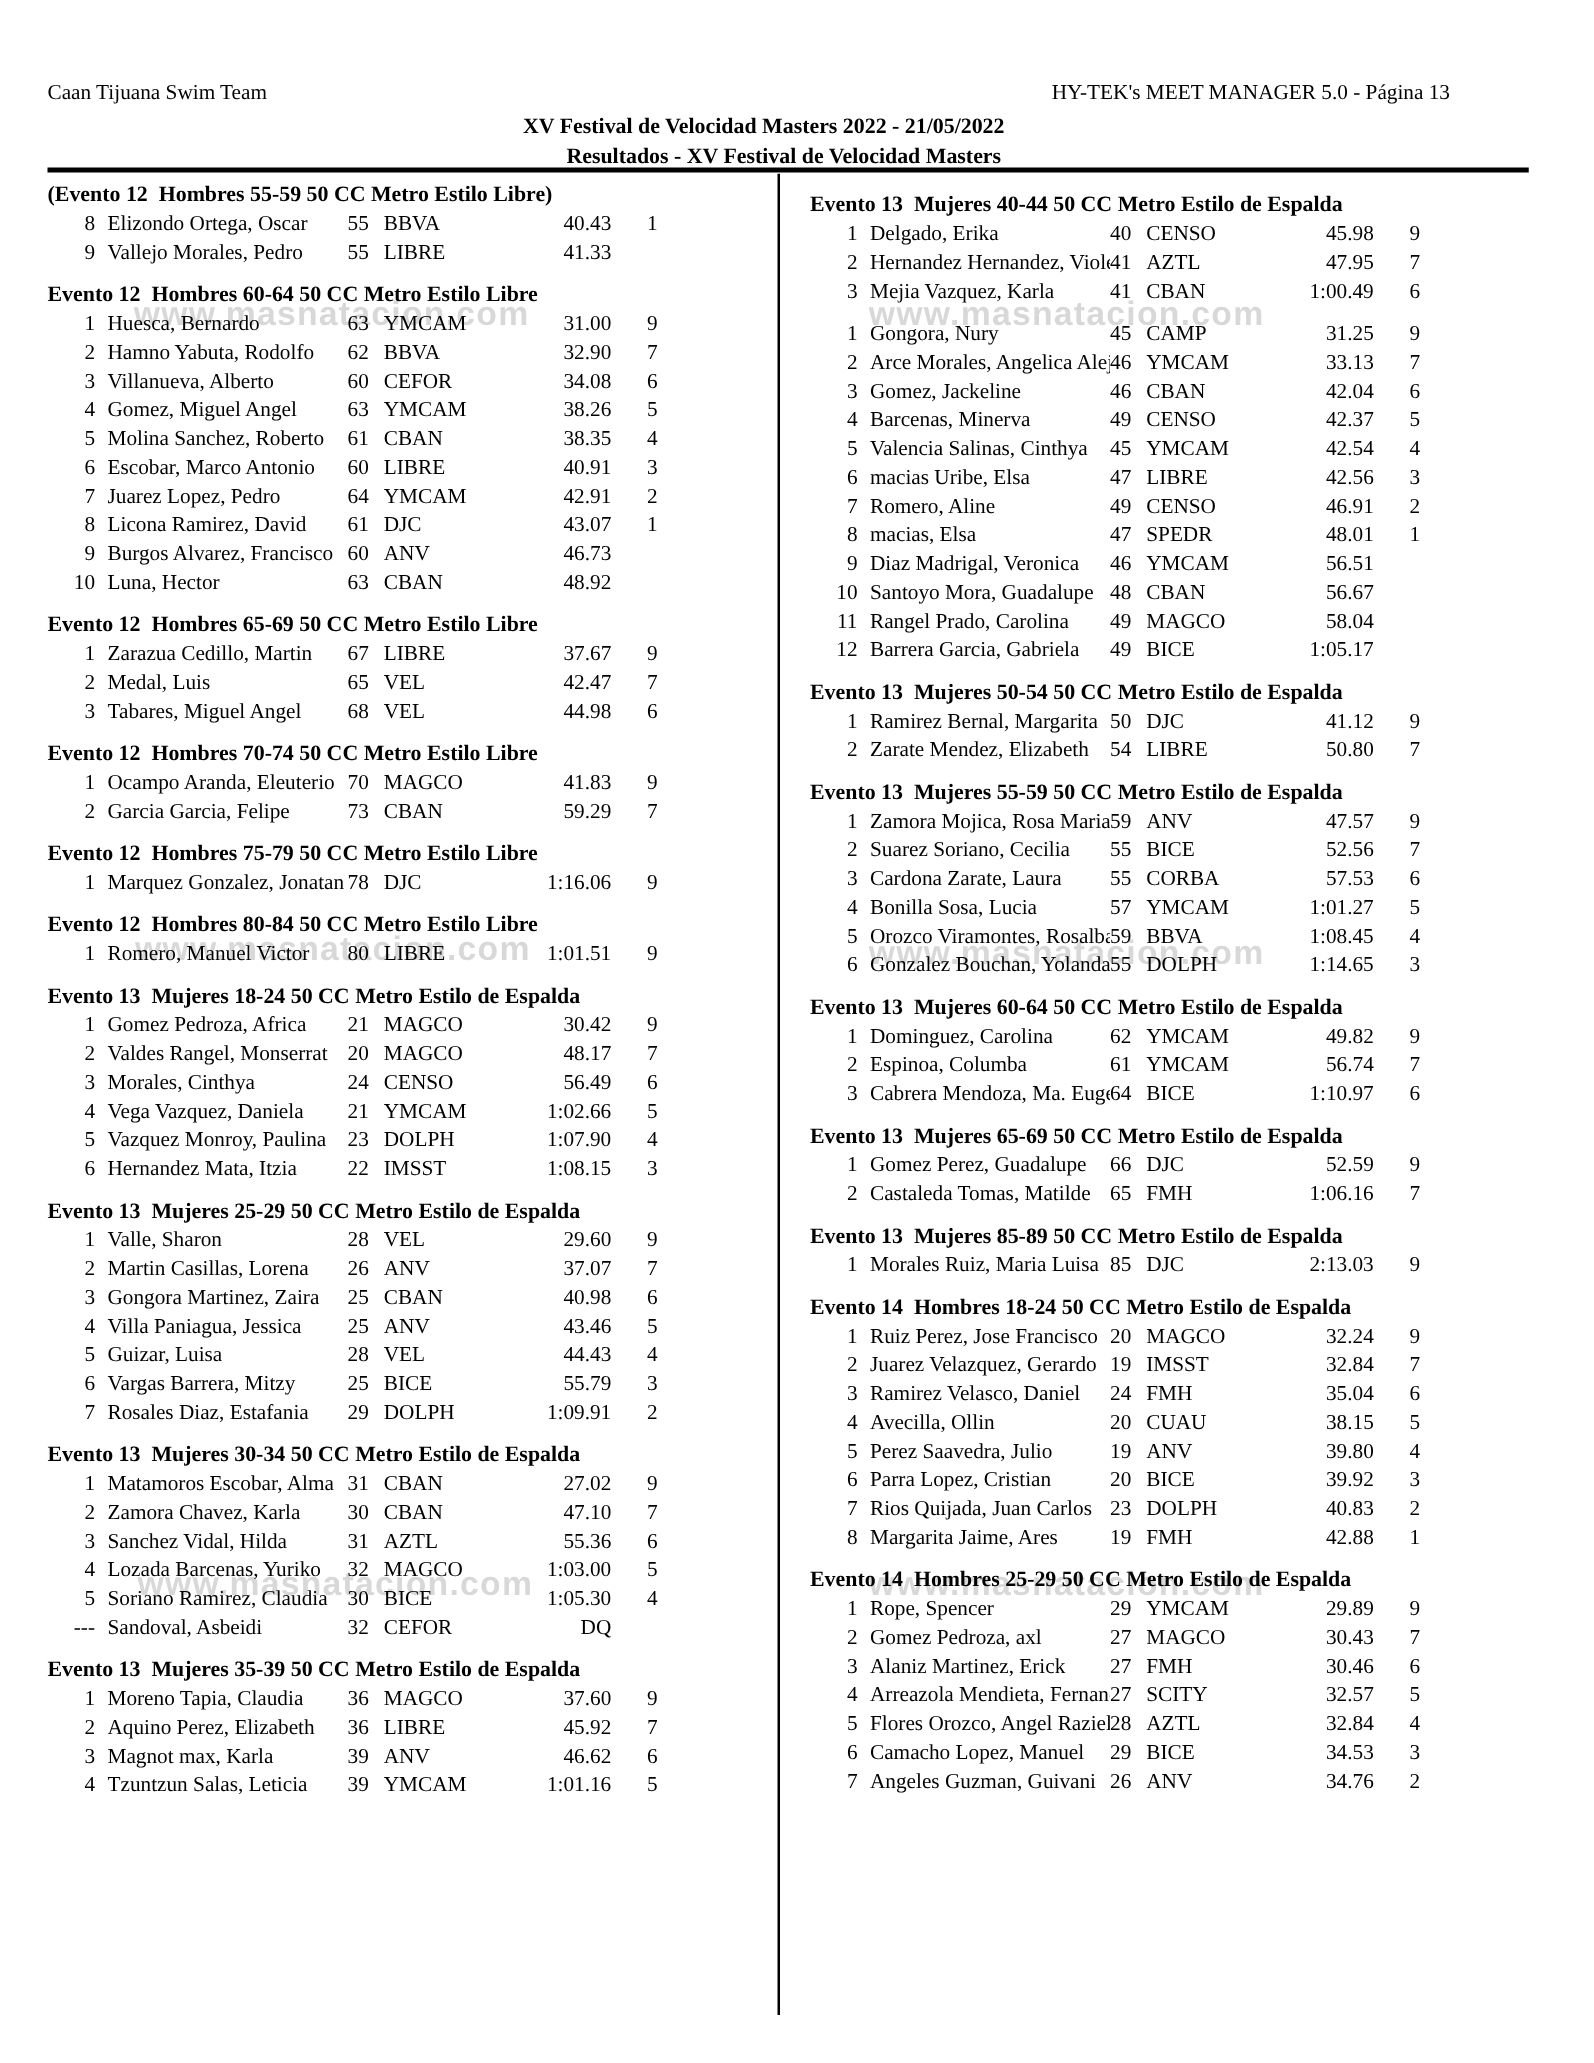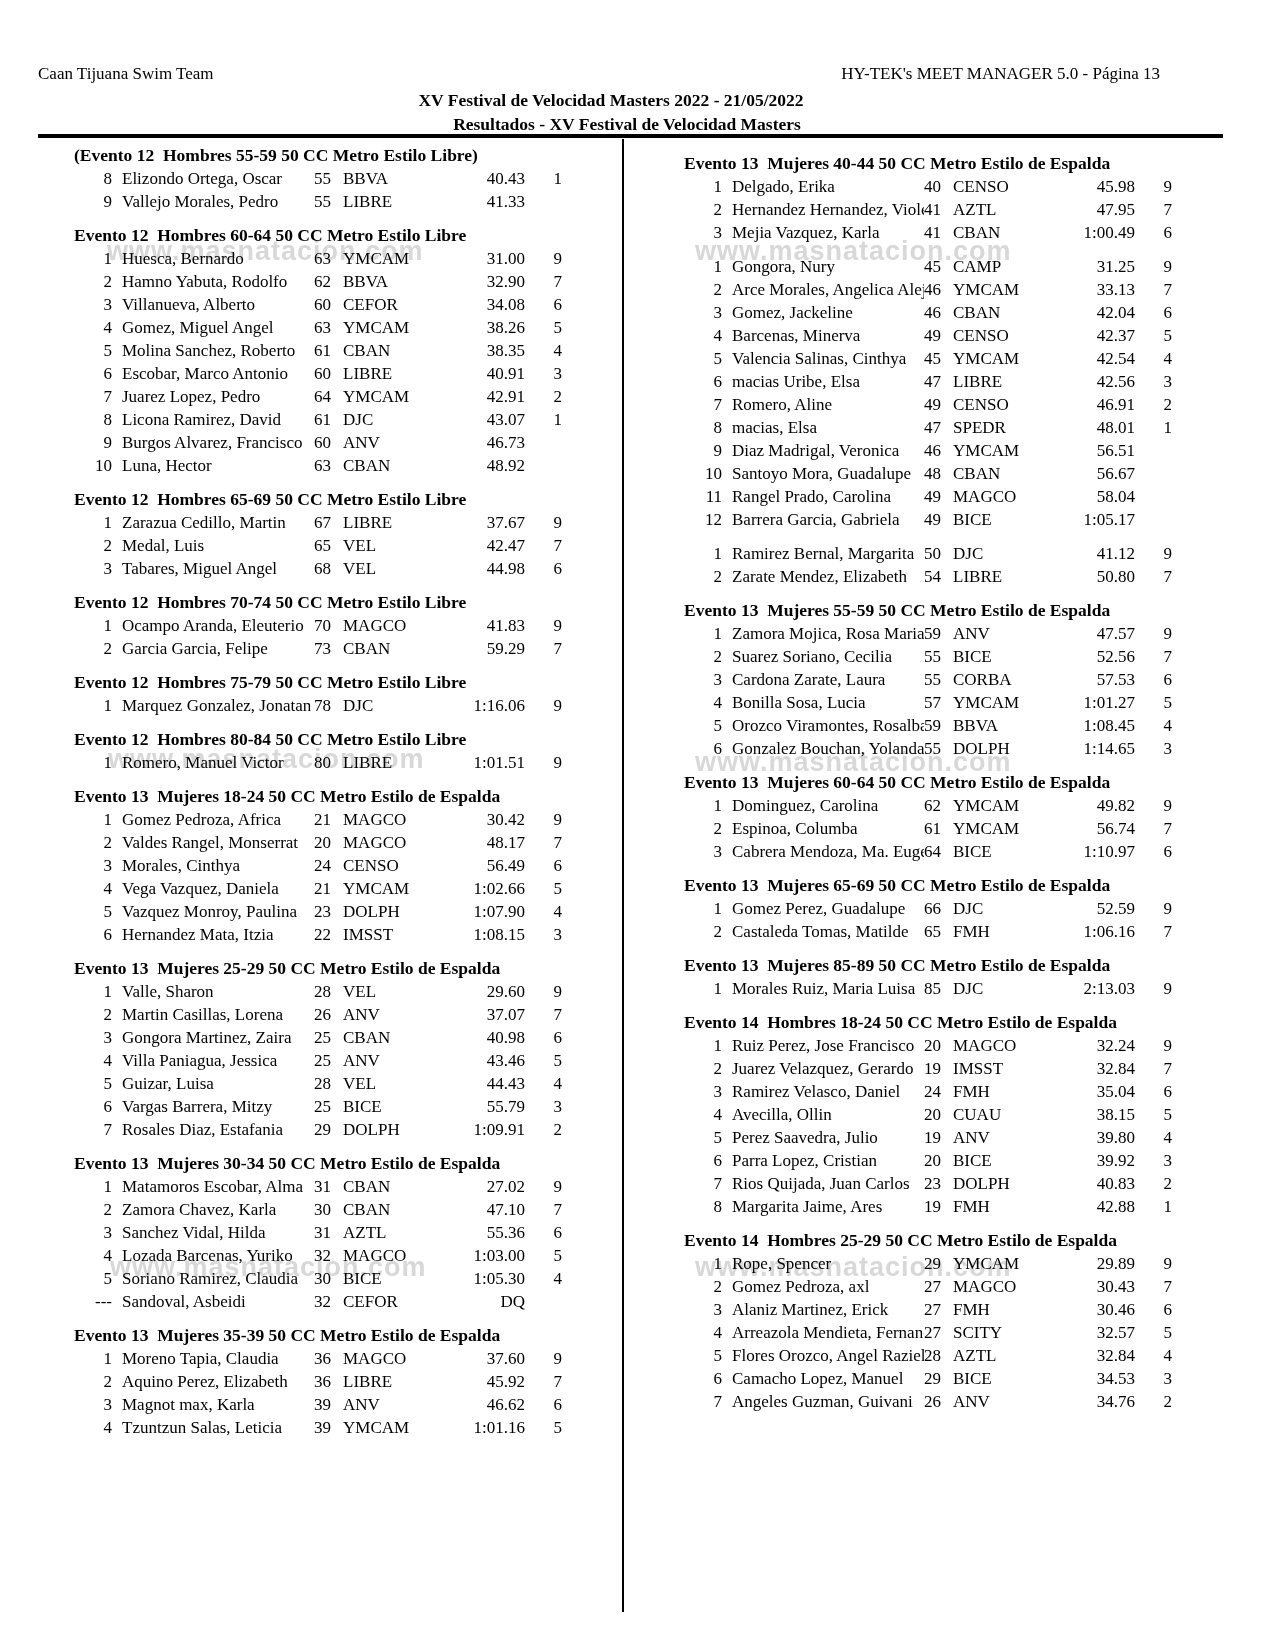--- a/index.html
+++ b/index.html
@@ -9,21 +9,21 @@
     overflow:hidden;
   }
   .hdr-left  { position:absolute; left:38px;  top:64px; font-size:17px; }
   .hdr-right { position:absolute; right:115px; top:64px; font-size:17px; }
   .title-wrap { position:absolute; left:0; top:0; width:1222px; }
   .meet-title    { position:absolute; left:0; top:90px;  width:100%; text-align:center; font-size:17.5px; font-weight:bold; }
   .meet-subtitle { position:absolute; left:16px; top:114px; width:100%; text-align:center; font-size:17.5px; font-weight:bold; }
   .rule    { position:absolute; left:38px; top:134px; width:1185px; height:4px; background:#000; }
   .divider { position:absolute; left:622px; top:139px; width:2px; height:1473px; background:#000; }
 
-  .col { position:absolute; width:586px;margin-left:36px; }
+  .col { position:absolute; width:586px; }
   .col-left  { left:38px;  top:144px; }
   .col-right { left:648px; top:152px; }
 
   .section { margin-top:11px; }
   .section:first-child { margin-top:0; }
   .event-heading {
     font-weight:bold; font-size:17.5px; line-height:23px;
     white-space:pre; overflow:hidden;
   }
   .row { display:flex; height:23px; line-height:23px; font-size:17px; }
@@ -553,20 +553,21 @@
           <div class="row">
             <span class="c-place">12</span>
             <span class="c-name">Barrera Garcia, Gabriela</span>
             <span class="c-age">49</span>
             <span class="c-team">BICE</span>
             <span class="c-time">1:05.17</span>
             <span class="c-points"></span>
           </div>
         </div>
         <div class="section">
+          <div class="event-heading">Evento 13  Mujeres 50-54 50 CC Metro Estilo de Espalda</div>
           <div class="row">
             <span class="c-place">1</span>
             <span class="c-name">Ramirez Bernal, Margarita</span>
             <span class="c-age">50</span>
             <span class="c-team">DJC</span>
             <span class="c-time">41.12</span>
             <span class="c-points">9</span>
           </div>
           <div class="row">
             <span class="c-place">2</span>

